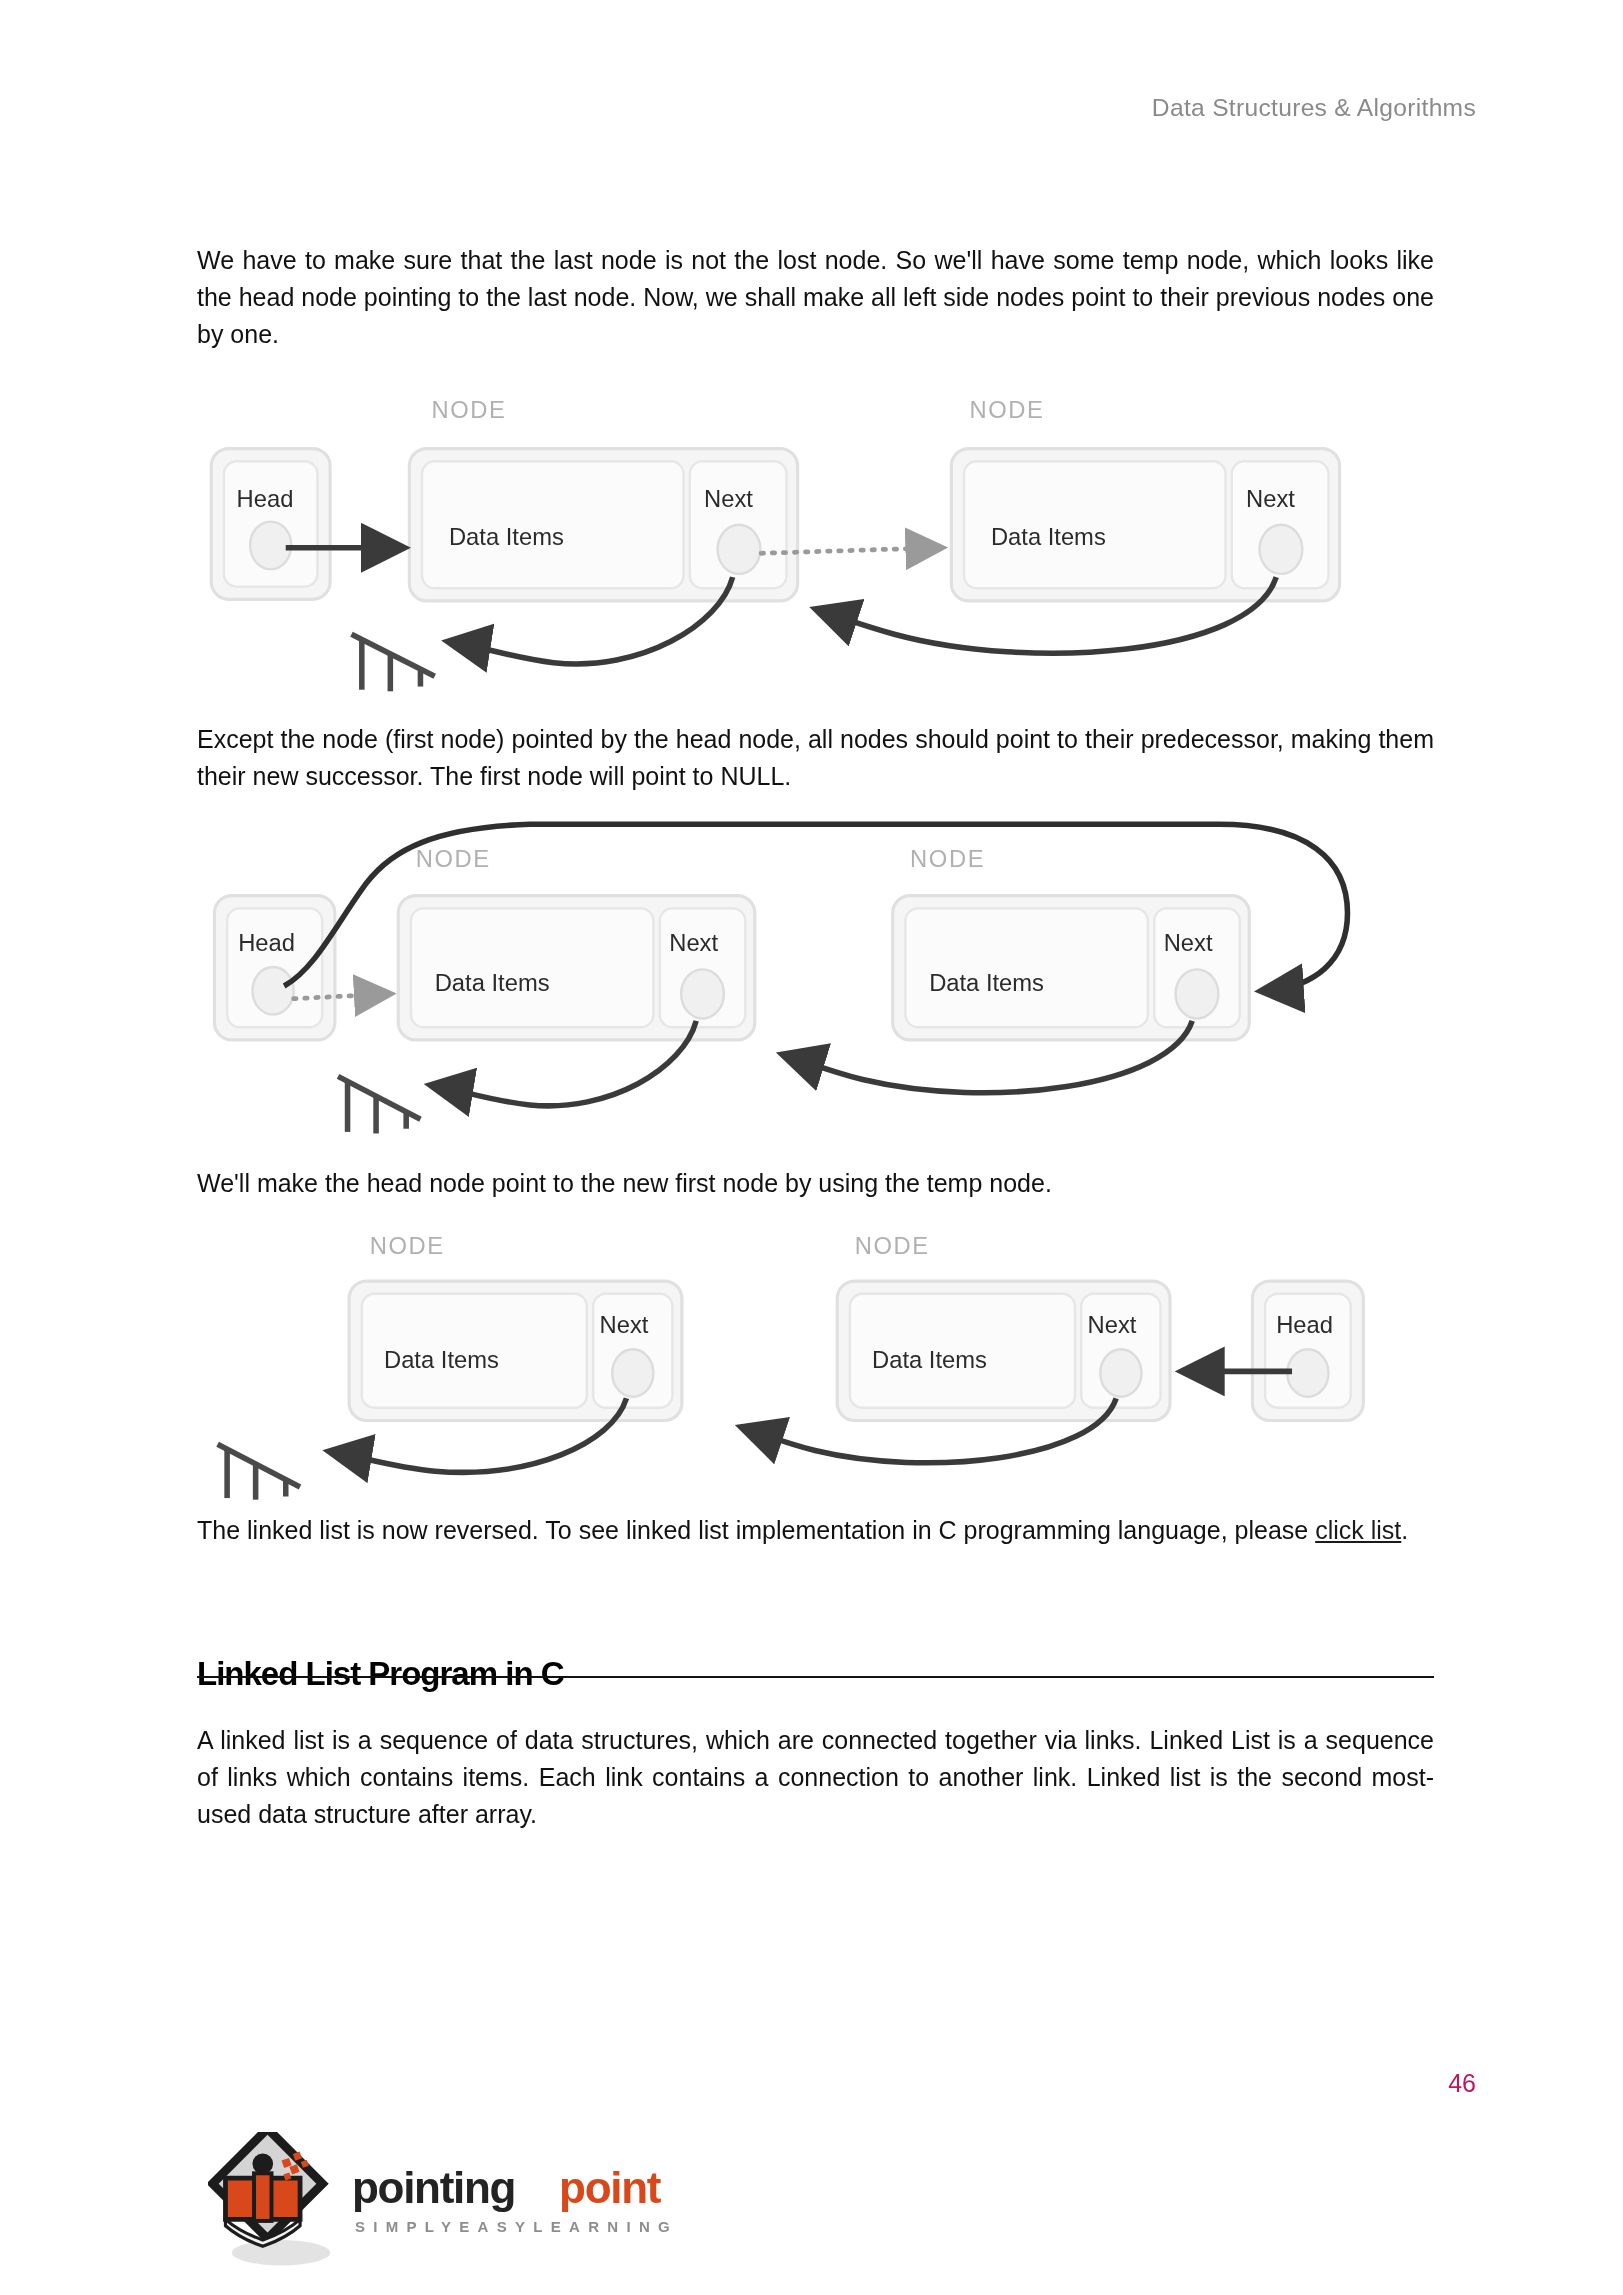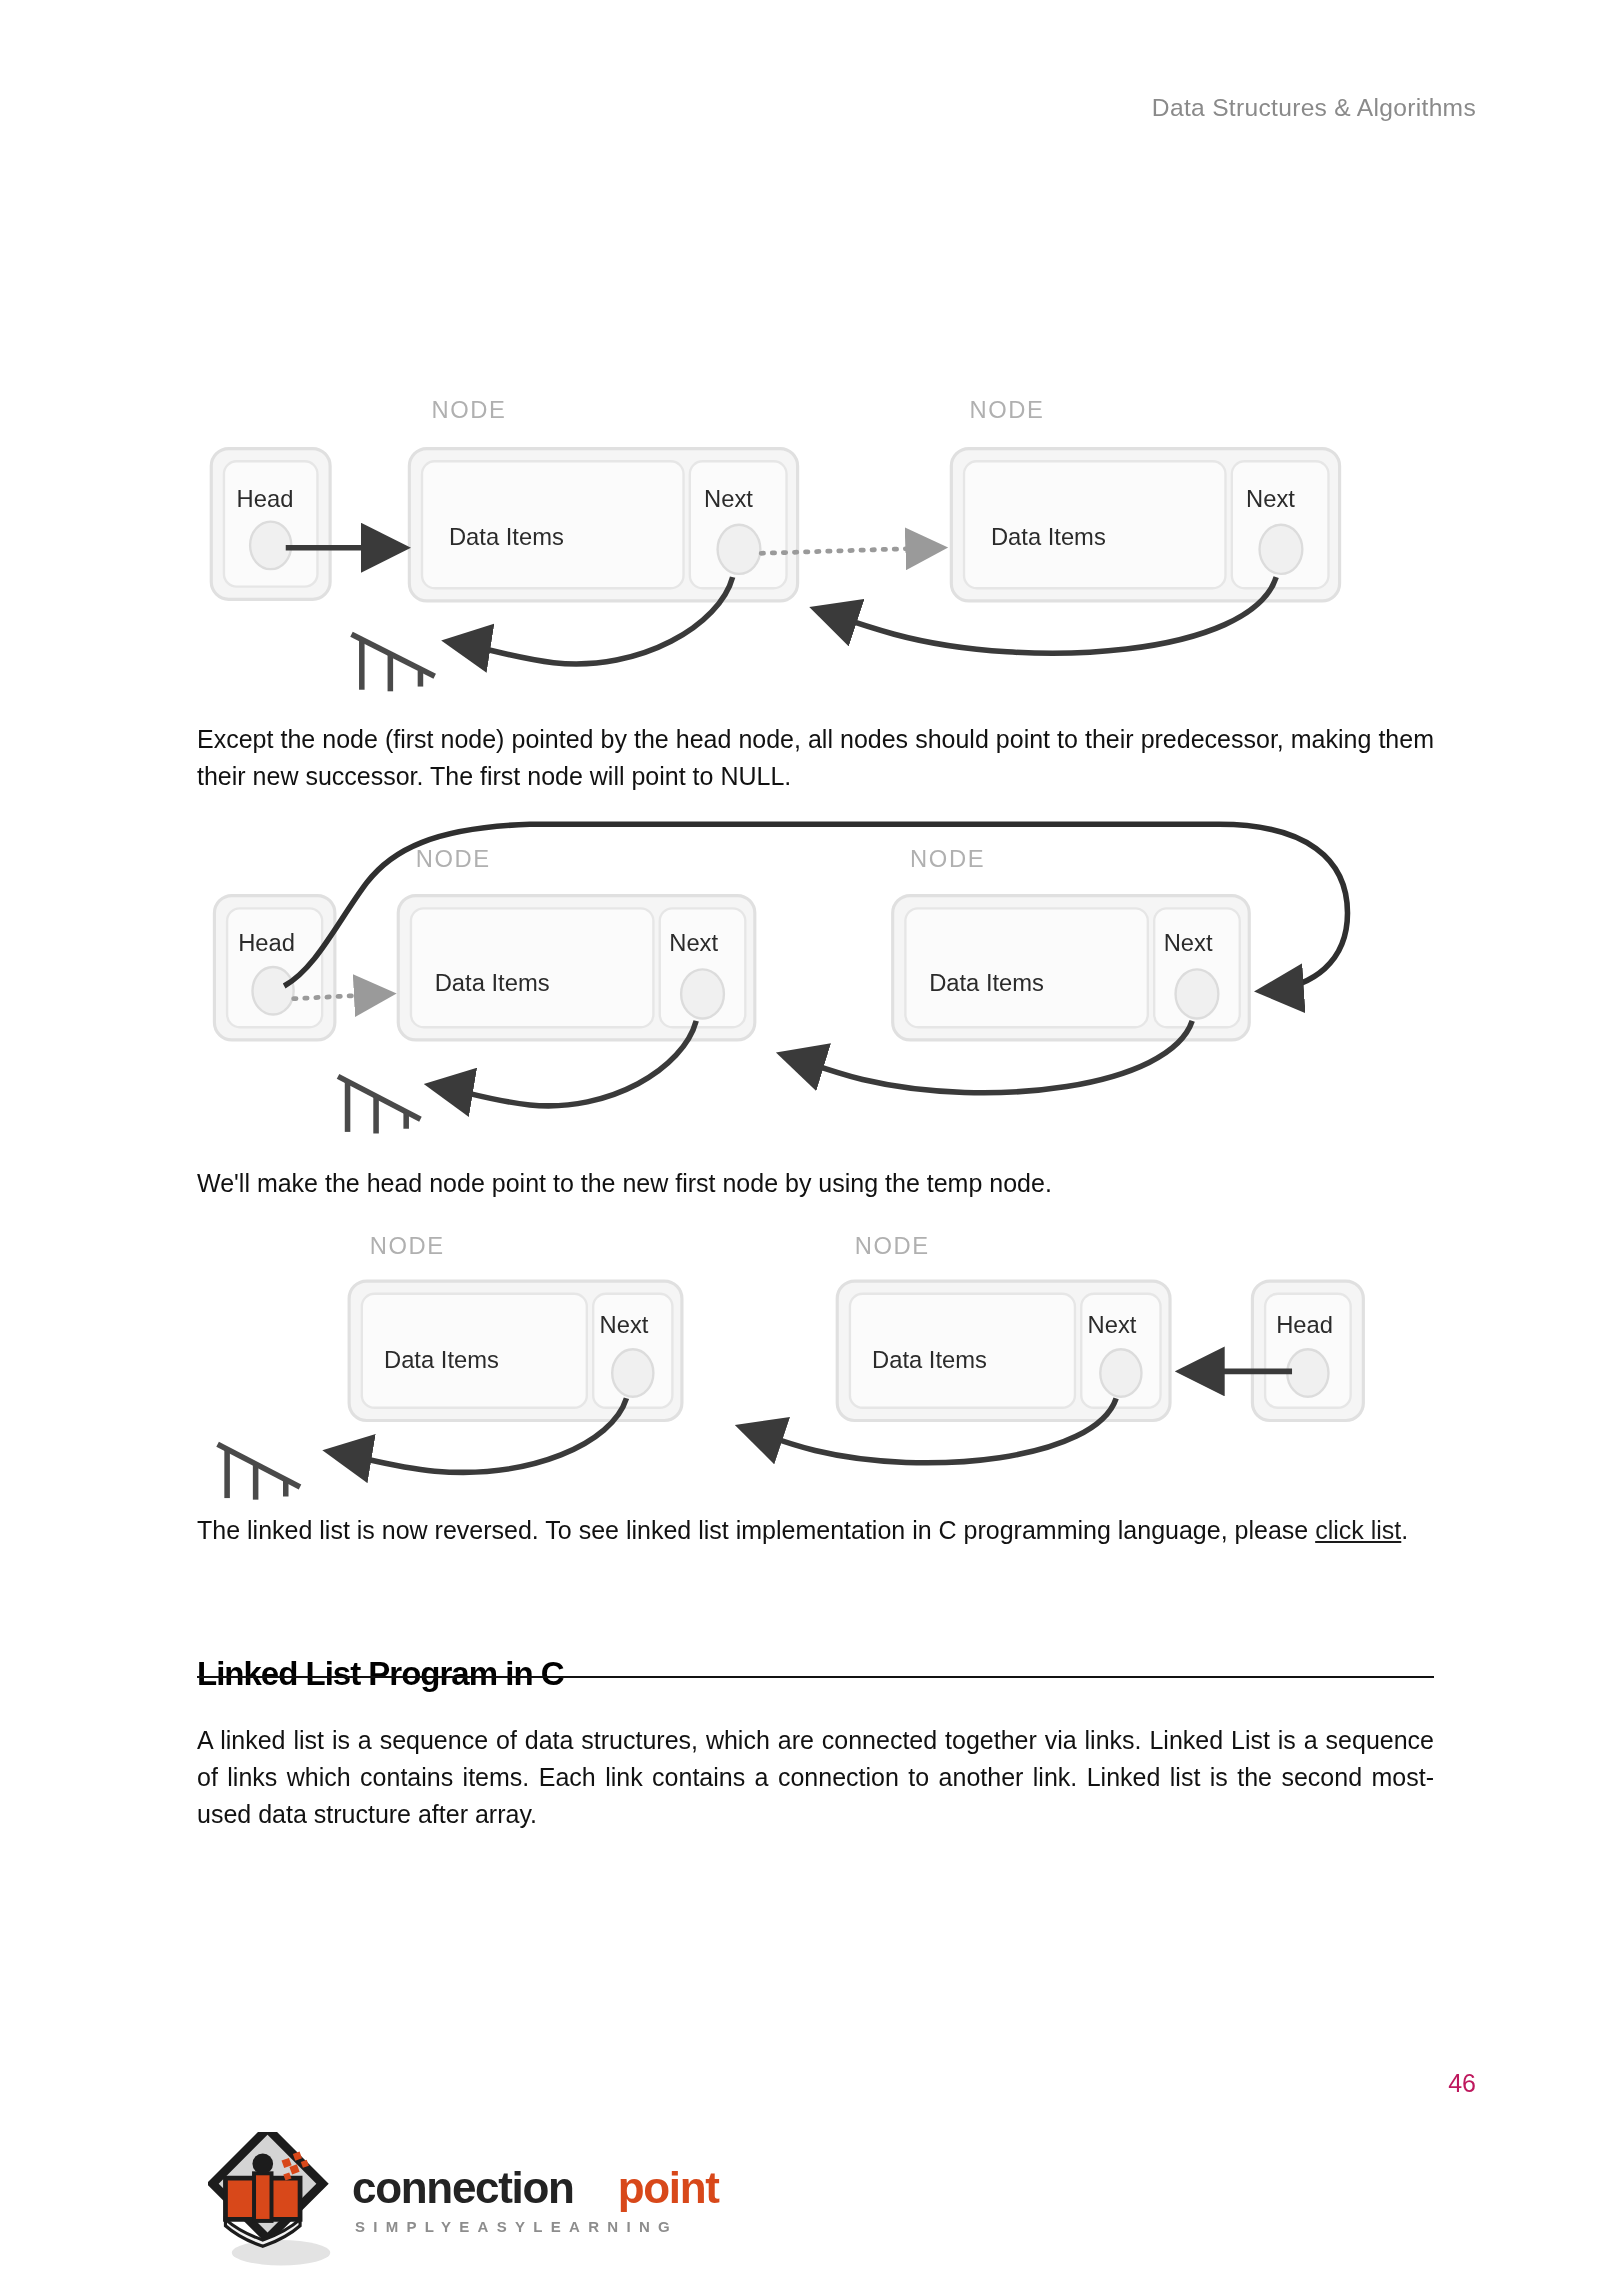--- a/index.html
+++ b/index.html
@@ -92,20 +92,21 @@
     font-size:31px;fill:#5d5d5d;
   }
 </style>
 </head>
 <body>
 
 <div class="page">
 
   <div class="doc-header">Data Structures &amp; Algorithms</div>
 
+  <div class="para p1">We have to make sure that the last node is not the lost node. So we'll have some temp node, which looks like the head node pointing to the last node. Now, we shall make all left side nodes point to their previous nodes one by one.</div>
 
   <div class="diagram d1">
     <svg viewBox="0 0 1570 440" preserveAspectRatio="none">
       <defs>
         <marker id="ah1" markerWidth="9" markerHeight="9" refX="7" refY="4.5" orient="auto">
           <path d="M0,0 L9,4.5 L0,9 z" fill="#3a3a3a"></path>
         </marker>
         <marker id="ah1d" markerWidth="9" markerHeight="9" refX="7" refY="4.5" orient="auto">
           <path d="M0,0 L9,4.5 L0,9 z" fill="#9a9a9a"></path>
         </marker>
@@ -293,18 +294,18 @@
         <rect x="58" y="52" width="22" height="60" fill="#d8481a" stroke="#1c1c1c" stroke-width="5"></rect>
         <circle cx="69" cy="40" r="13" fill="#1c1c1c"></circle>
         <path d="M22,110 C40,126 58,132 69,136 C80,132 98,126 116,110 L116,118 C98,134 80,140 69,144 C58,140 40,134 22,118 Z" fill="#f2f2f2" stroke="#1c1c1c" stroke-width="4"></path>
         <rect x="94" y="34" width="10" height="10" transform="rotate(-20 99 39)" fill="#d8481a"></rect>
         <rect x="108" y="26" width="9" height="9" transform="rotate(-20 112 30)" fill="#d8481a"></rect>
         <rect x="104" y="42" width="10" height="10" transform="rotate(-20 109 47)" fill="#d8481a"></rect>
         <rect x="118" y="36" width="8" height="8" transform="rotate(-20 122 40)" fill="#d8481a"></rect>
         <rect x="96" y="52" width="8" height="8" transform="rotate(-20 100 56)" fill="#d8481a"></rect>
       </svg>
     </div>
-    <div class="wordmark"><span class="wm-a">connection</span><span class="wm-b">point</span></div>
+    <div class="wordmark"><span class="wm-a">pointing</span><span class="wm-b">point</span></div>
     <div class="tagline">SIMPLYEASYLEARNING</div>
   </div>
 
 </div>
 
 
 </body></html>

